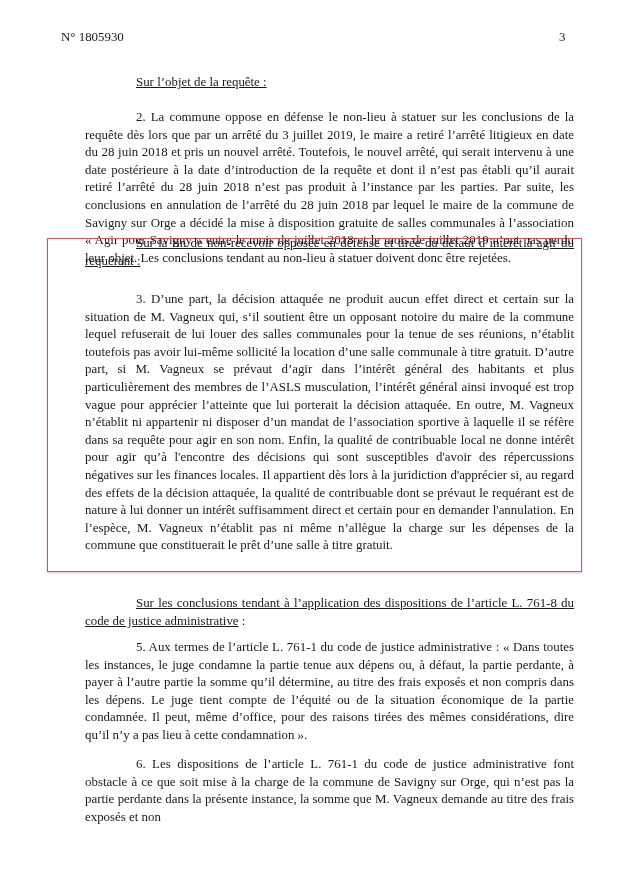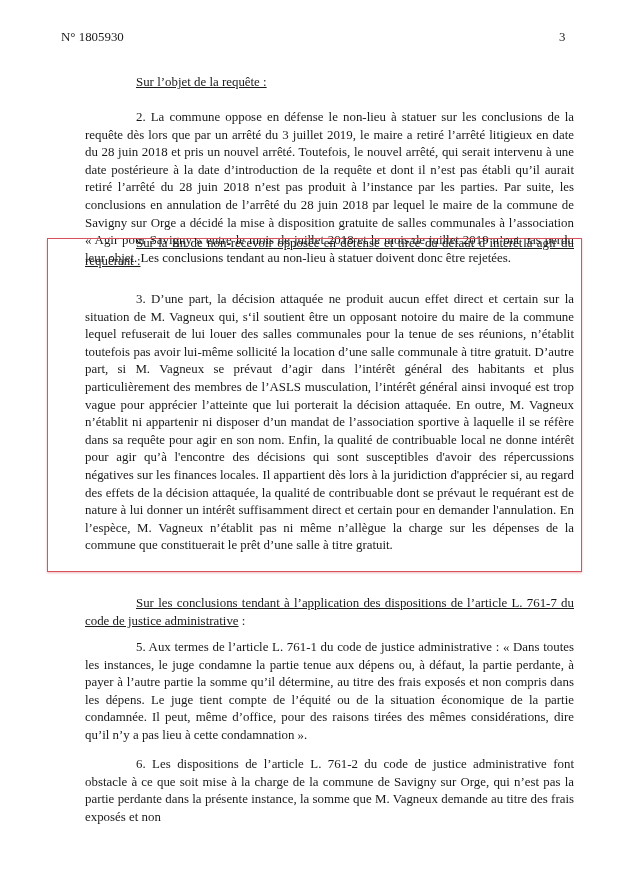--- a/index.html
+++ b/index.html
@@ -33,21 +33,21 @@
   <div class="block para" style="top:109px;">2. La commune oppose en défense le non-lieu à statuer sur les conclusions de la requête dès lors que par un arrêté du 3 juillet 2019, le maire a retiré l’arrêté litigieux en date du 28 juin 2018 et pris un nouvel arrêté. Toutefois, le nouvel arrêté, qui serait intervenu à une date postérieure à la date d’introduction de la requête et dont il n’est pas établi qu’il aurait retiré l’arrêté du 28 juin 2018 n’est pas produit à l’instance par les parties. Par suite, les conclusions en annulation de l’arrêté du 28 juin 2018 par lequel le maire de la commune de Savigny sur Orge a décidé la mise à disposition gratuite de salles communales à l’association « Agir pour Savigny » entre le mois de juillet 2018 et le mois de juillet 2019 n’ont pas perdu leur objet. Les conclusions tendant au non-lieu à statuer doivent donc être rejetées.</div>
 
   <div class="highlight-box" style="border-color: rgb(217, 83, 95);"></div>
 
   <div class="block heading" style="top:235px;">Sur la fin de non-recevoir opposée en défense et tirée du défaut d’intérêt à agir du requérant :</div>
 
   <div class="block para" style="top:291px;">3. D’une part, la décision attaquée ne produit aucun effet direct et certain sur la situation de M. Vagneux qui, s‘il soutient être un opposant notoire du maire de la commune lequel refuserait de lui louer des salles communales pour la tenue de ses réunions, n’établit toutefois pas avoir lui-même sollicité la location d’une salle communale à titre gratuit. D’autre part, si M. Vagneux se prévaut d’agir dans l’intérêt général des habitants et plus particulièrement des membres de l’ASLS musculation, l’intérêt général ainsi invoqué est trop vague pour apprécier l’atteinte que lui porterait la décision attaquée. En outre, M. Vagneux n’établit ni appartenir ni disposer d’un mandat de l’association sportive à laquelle il se réfère dans sa requête pour agir en son nom. Enfin, la qualité de contribuable local ne donne intérêt pour agir qu’à l'encontre des décisions qui sont susceptibles d'avoir des répercussions négatives sur les finances locales. Il appartient dès lors à la juridiction d'apprécier si, au regard des effets de la décision attaquée, la qualité de contribuable dont se prévaut le requérant est de nature à lui donner un intérêt suffisamment direct et certain pour en demander l'annulation. En l’espèce, M. Vagneux n’établit pas ni même n’allègue la charge sur les dépenses de la commune que constituerait le prêt d’une salle à titre gratuit.</div>
 
 
   <div class="block" style="top:595px; text-indent:51px;">
-    <span class="uline">Sur les conclusions tendant à l’application des dispositions de l’article L. 761-7 du code de justice administrative</span><span> :</span>
+    <span class="uline">Sur les conclusions tendant à l’application des dispositions de l’article L. 761-8 du code de justice administrative</span><span> :</span>
   </div>
 
   <div class="block para" style="top:639px;">
     <span>5. Aux termes de l’article L. 761-1 du code de justice administrative : </span><span class="ital">« Dans toutes les instances, le juge condamne la partie tenue aux dépens ou, à défaut, la partie perdante, à payer à l’autre partie la somme qu’il détermine, au titre des frais exposés et non compris dans les dépens. Le juge tient compte de l’équité ou de la situation économique de la partie condamnée. Il peut, même d’office, pour des raisons tirées des mêmes considérations, dire qu’il n’y a pas lieu à cette condamnation ».</span>
   </div>
 
-  <div class="block para" style="top:756px;">6. Les dispositions de l’article L. 761-2 du code de justice administrative font obstacle à ce que soit mise à la charge de la commune de Savigny sur Orge, qui n’est pas la partie perdante dans la présente instance, la somme que M. Vagneux demande au titre des frais exposés et non</div>
+  <div class="block para" style="top:756px;">6. Les dispositions de l’article L. 761-1 du code de justice administrative font obstacle à ce que soit mise à la charge de la commune de Savigny sur Orge, qui n’est pas la partie perdante dans la présente instance, la somme que M. Vagneux demande au titre des frais exposés et non</div>
 </div>
 
 </body></html>

